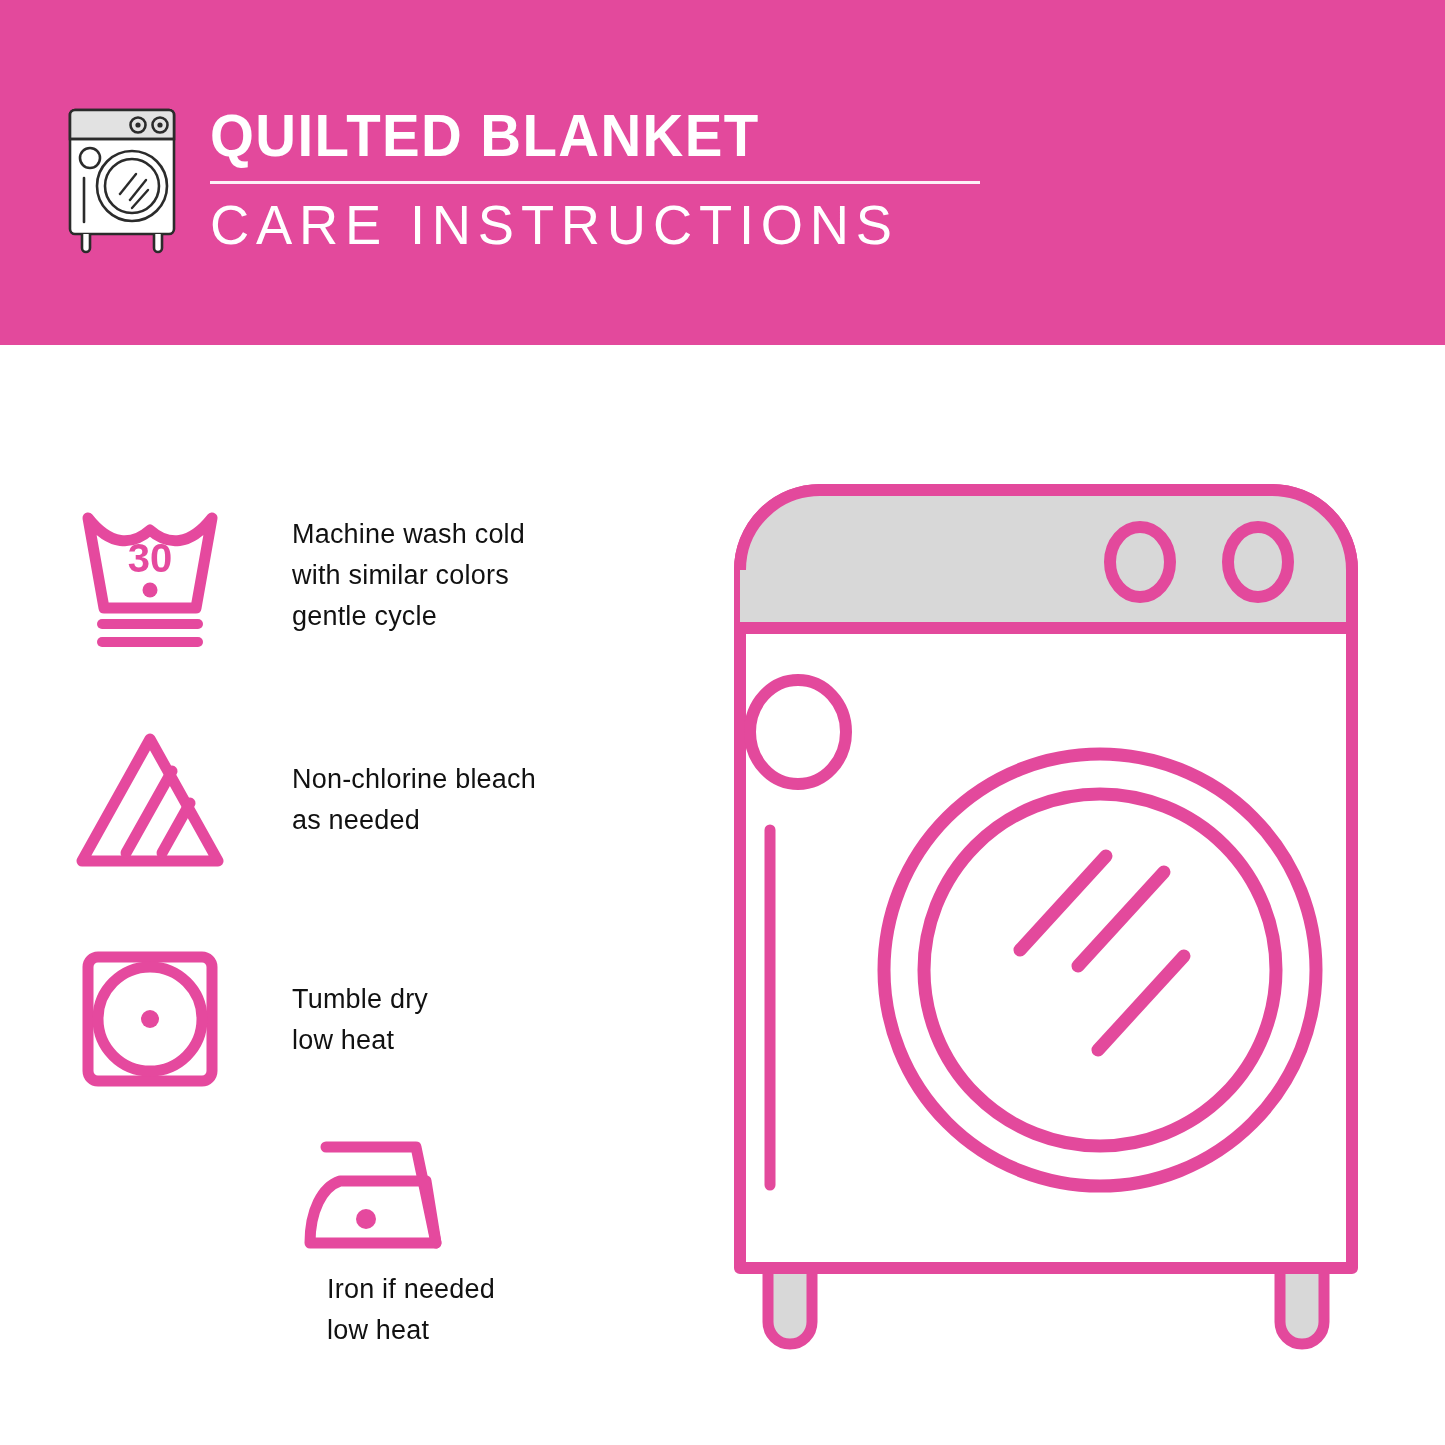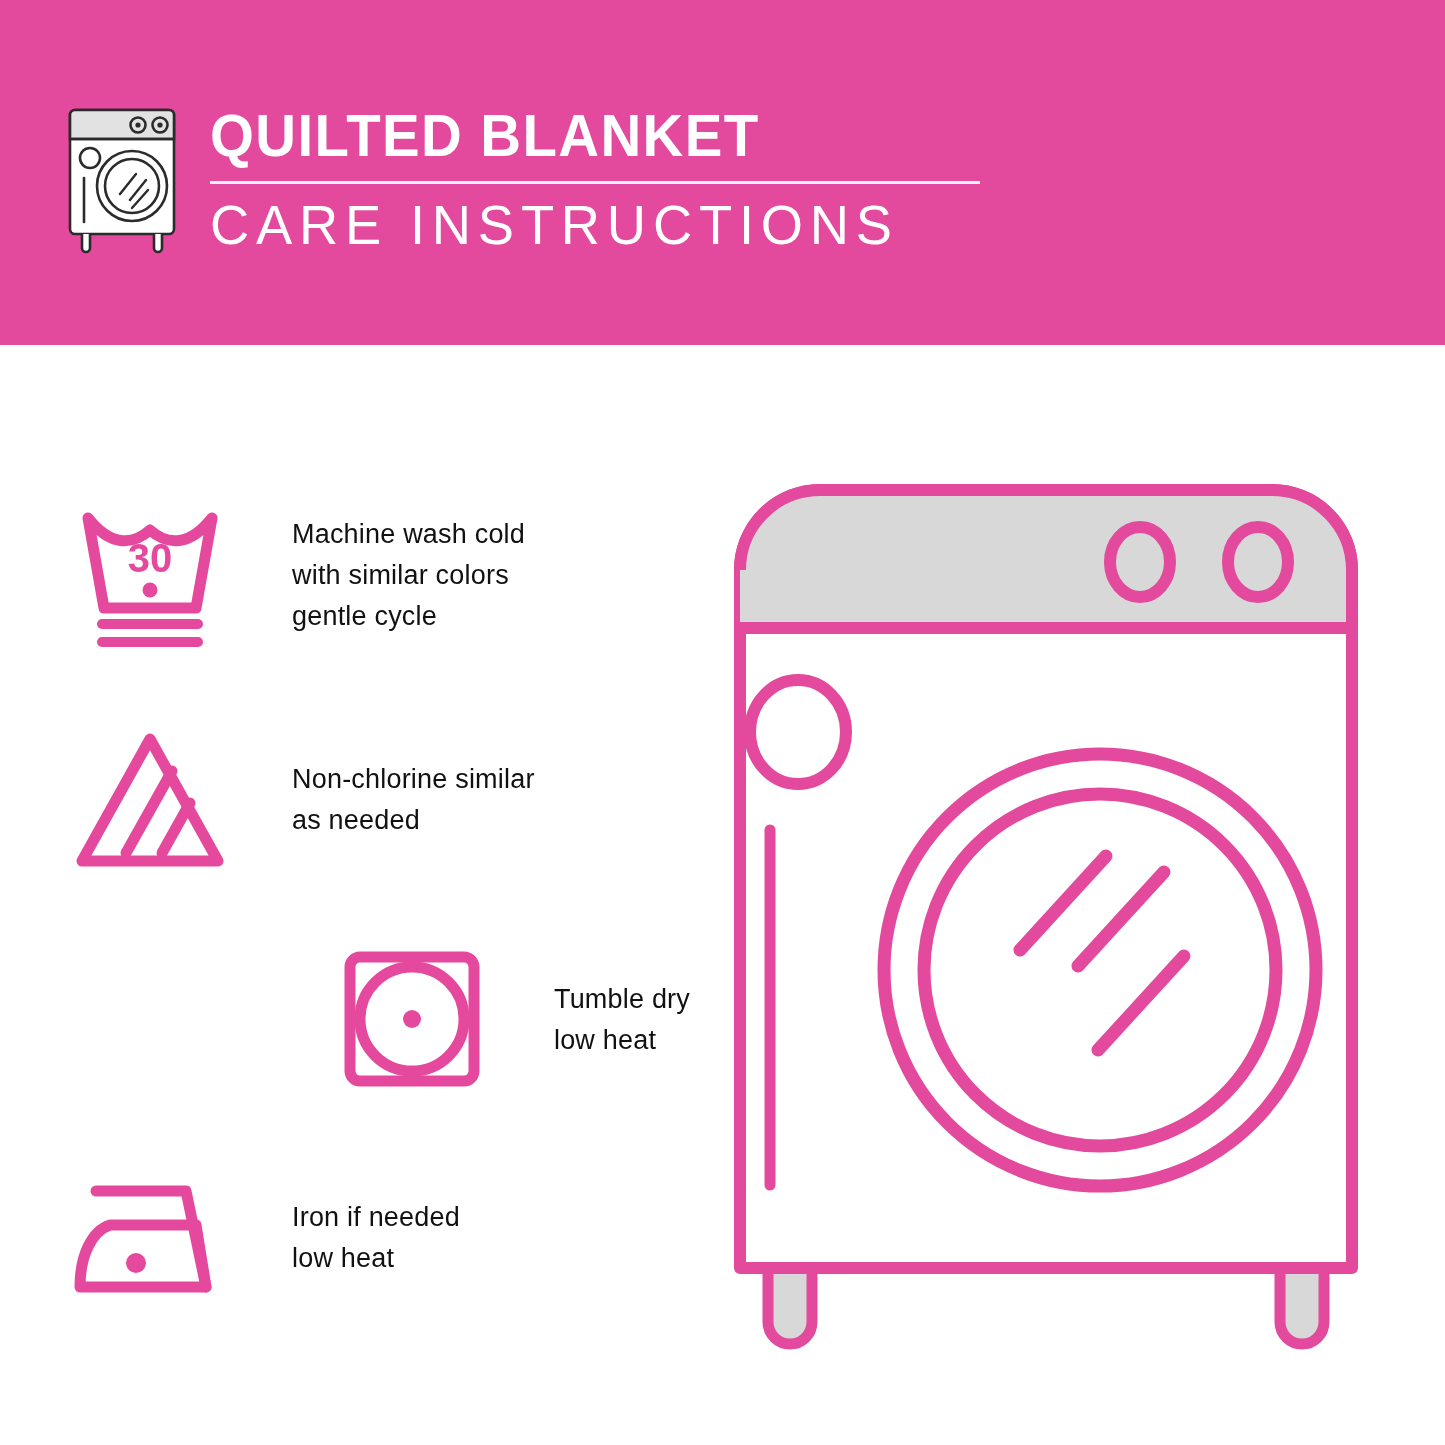--- a/index.html
+++ b/index.html
@@ -87,22 +87,22 @@
   .care-row {
     position: absolute;
     left: 70px;
     width: 620px;
     display: flex;
     flex-direction: row;
     align-items: center;
   }
   .care-row.r0 { top: 155px; }
   .care-row.r1 { top: 380px; }
-  .care-row.r2 { top: 600px; justify-content: flex-end; }
-  .care-row.r3 { top: 818px; }
+  .care-row.r2 { top: 600px; }
+  .care-row.r3 { top: 774px; flex-direction: column; }
 
   .care-icon {
     width: 160px;
     height: 150px;
     flex: 0 0 auto;
     display: flex;
     align-items: center;
     justify-content: center;
   }
   .care-icon svg { display: block; }
@@ -195,21 +195,21 @@
 
     <div class="care-row r1">
       <div class="care-icon">
         <svg viewBox="0 0 160 150" width="160" height="150">
           <path d="M80 14 L148 136 L12 136 Z" fill="none" stroke="#e5499e" stroke-width="11" stroke-linejoin="round"></path>
 
           <line x1="56" y1="128" x2="102" y2="46" stroke="#e5499e" stroke-width="11" stroke-linecap="round"></line>
           <line x1="92" y1="128" x2="120" y2="78" stroke="#e5499e" stroke-width="11" stroke-linecap="round"></line>
         </svg>
       </div>
-      <div class="care-label">Non-chlorine similar
+      <div class="care-label">Non-chlorine bleach
 as needed</div>
     </div>
 
     <div class="care-row r2">
       <div class="care-icon">
         <svg viewBox="0 0 160 150" width="160" height="150">
           <rect x="18" y="12" width="124" height="124" rx="10" ry="10" fill="none" stroke="#e5499e" stroke-width="11"></rect>
           <circle cx="80" cy="74" r="52" fill="none" stroke="#e5499e" stroke-width="11"></circle>
           <circle cx="80" cy="74" r="9" fill="#e5499e"></circle>
         </svg>

